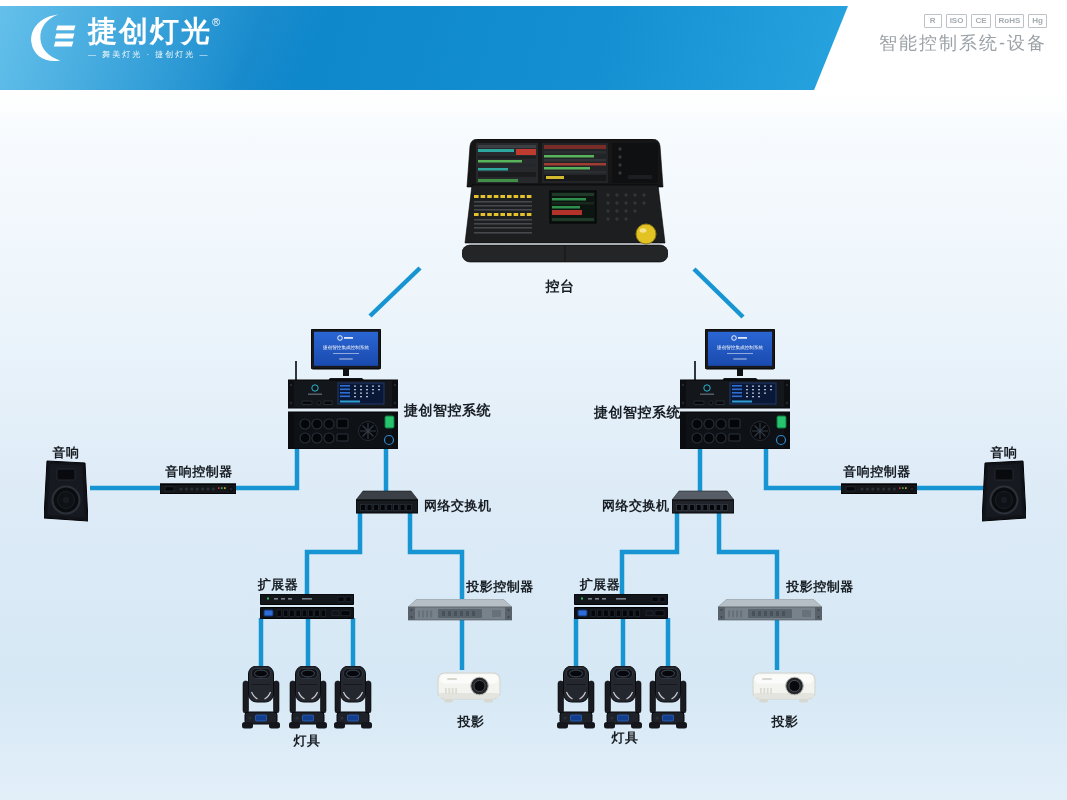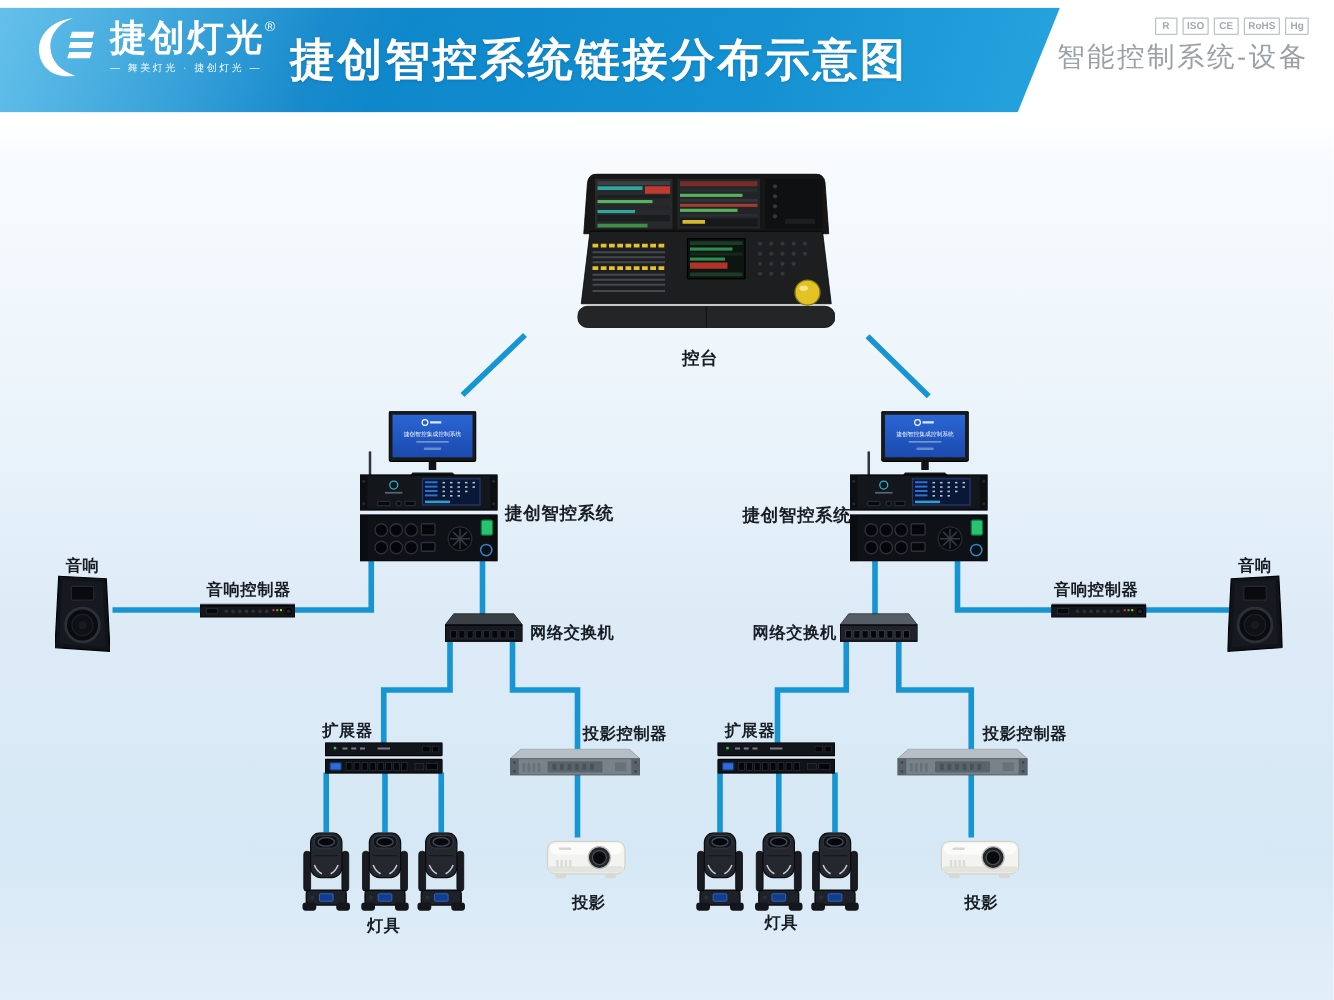--- a/index.html
+++ b/index.html
@@ -28,21 +28,21 @@
     position:absolute;left:232px;top:24px;z-index:2;color:#fff;
     font-size:36px;font-weight:700;letter-spacing:2px;white-space:nowrap;
     text-shadow:0 1px 2px rgba(0,60,100,.25);
   }
   .hdr-right{position:absolute;right:20px;top:14px;text-align:right;z-index:3;}
   .badge-row{display:flex;gap:4px;justify-content:flex-end;margin-bottom:3px;}
   .badge{
     border:1px solid #bcc2c6;color:#a4abb0;font-size:8px;line-height:10px;
     padding:1px 3px;border-radius:1px;min-width:10px;text-align:center;font-weight:700;
   }
-  .hdr-category{font-size:22px;color:#9aa1a7;letter-spacing:2px;white-space:nowrap;}
+  .hdr-category{font-size:18px;color:#9aa1a7;letter-spacing:2px;white-space:nowrap;}
   
   .cables{position:absolute;left:0;top:0;z-index:1;}
   .dev{position:absolute;z-index:2;line-height:0;}
   .dlabel{
     position:absolute;z-index:3;transform:translateX(-50%);
     font-size:13px;font-weight:700;color:#181d23;letter-spacing:.5px;white-space:nowrap;
   }
   .dlabel-left{transform:none;}
 </style>
 </head>
@@ -60,21 +60,20 @@
       <path d="M32.6,32 L52.6,32 L50.9,37.5 L30.9,37.5 Z" fill="#ffffff"></path>
     </svg>
     <div class="logo-texts">
       <div>
         <span class="logo-name">捷创灯光</span><span class="logo-reg">®</span>
       </div>
       <div class="logo-tagline">— 舞美灯光 · 捷创灯光 —</div>
     </div>
   </div>
 
-  <div class="hdr-title">捷创智控系统链接分布示意图</div>
 
   <div class="hdr-right">
     <div class="badge-row">
       <span class="badge">R</span>
       <span class="badge">ISO</span>
       <span class="badge">CE</span>
       <span class="badge">RoHS</span>
       <span class="badge">Hg</span>
     </div>
     <div class="hdr-category">智能控制系统-设备</div>

